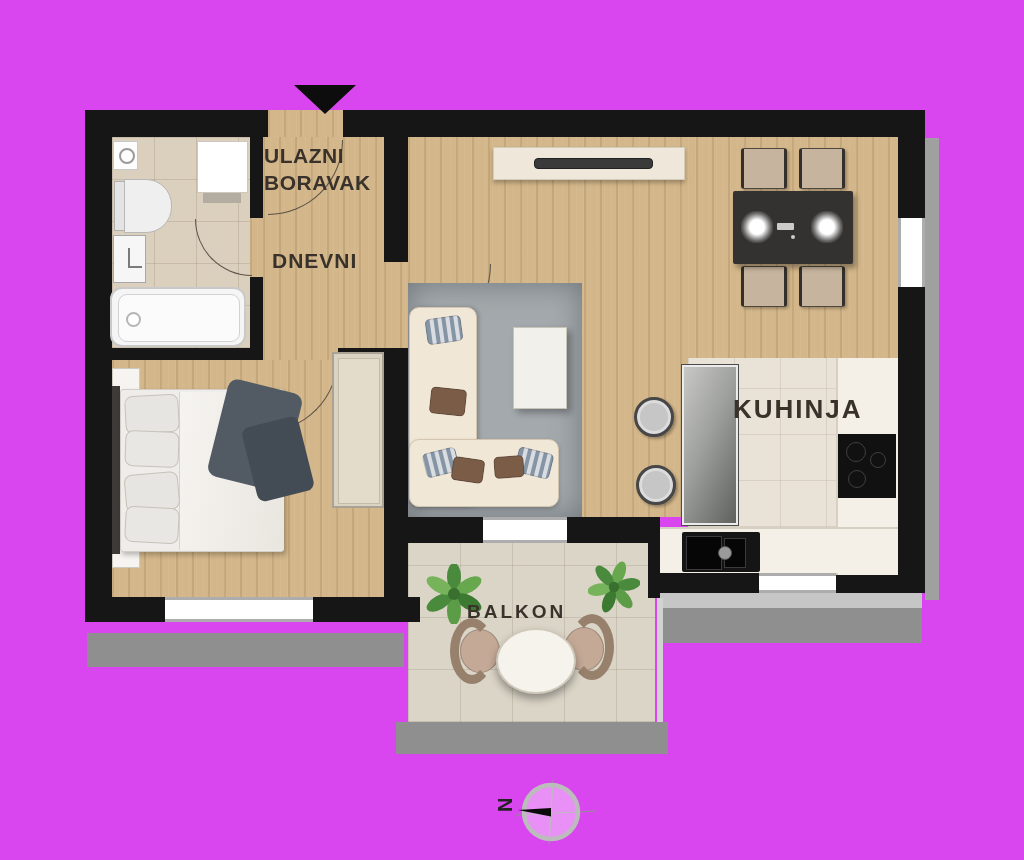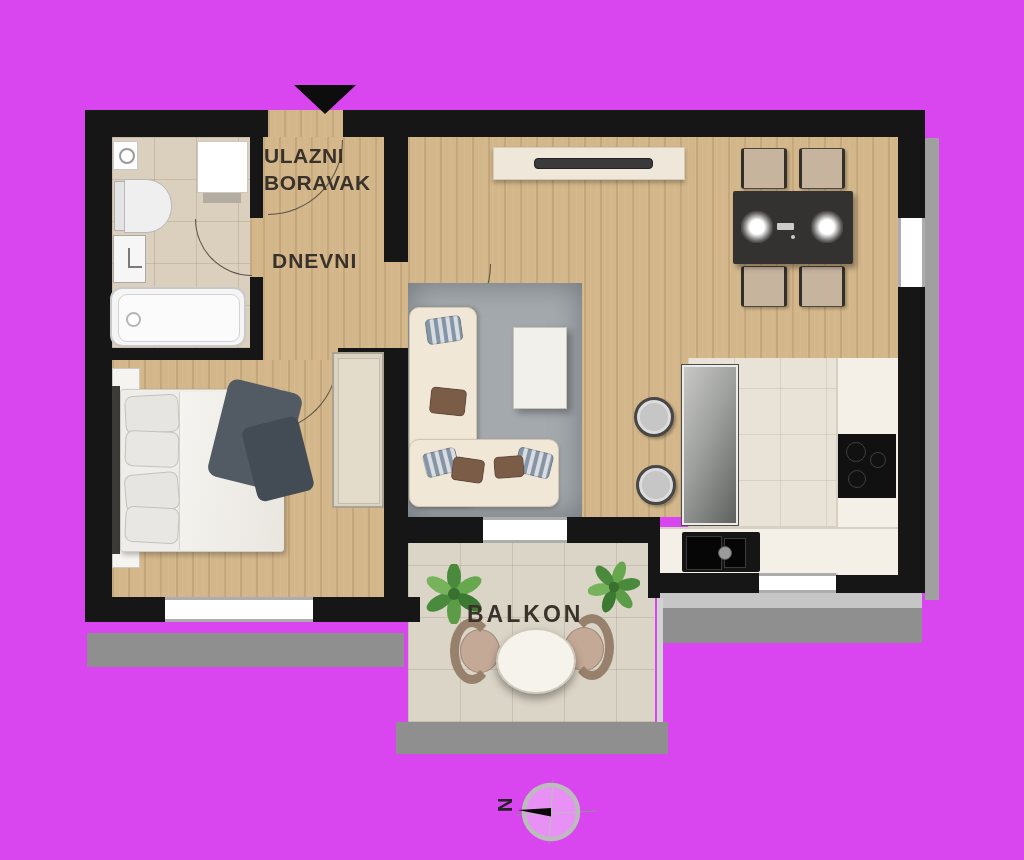--- a/index.html
+++ b/index.html
@@ -205,21 +205,22 @@
   <div class="furn" style="left:450px;top:618px;width:44px;height:66px;border:9px solid #97816c;border-right-color:transparent;border-radius:50%;"></div>
   <div class="furn" style="left:564px;top:627px;width:40px;height:44px;background:#c4a996;border:1px solid #9b8979;border-radius:50%;"></div>
   <div class="furn" style="left:570px;top:614px;width:44px;height:66px;border:9px solid #97816c;border-left-color:transparent;border-radius:50%;"></div>
   <div class="furn" style="left:496px;top:628px;width:80px;height:66px;background:#f6f3ec;border:2px solid #cfc9bb;border-radius:50%;box-shadow:0 5px 9px rgba(0,0,0,.35);"></div>
 
   <div class="label" style="left:264px;top:142px;font-size:21px;line-height:27px;letter-spacing:.5px;">
     <div>ULAZNI</div>
     <div>BORAVAK</div>
   </div>
   <div class="label" style="left:272px;top:249px;font-size:21px;">DNEVNI</div>
-  <div class="label" style="left:467px;top:601px;font-size:23px;letter-spacing:3px;">BALKON</div>
+  <div class="label" style="left:733px;top:394px;font-size:26px;letter-spacing:2px;">KUHINJA</div>
+  <div class="label" style="left:467px;top:601px;font-size:19px;letter-spacing:3px;">BALKON</div>
 
   <svg class="abs" style="left:498px;top:773px;" width="118" height="88" viewBox="0 0 118 88">
     <line x1="18" y1="42" x2="98" y2="38" stroke="#909090" stroke-width="1.2"></line>
     <line x1="55" y1="7" x2="51" y2="71" stroke="#909090" stroke-width="1.2"></line>
     <circle cx="53" cy="39" r="27" fill="rgba(255,255,255,0.4)" stroke="#bcbcbc" stroke-width="4.5"></circle>
     <polygon points="53,35 53,43.5 20,37" fill="#0a0a0a"></polygon>
     <text x="8" y="45" transform="rotate(-90 8 39)" font-size="20" font-weight="bold" fill="#222" font-family="Liberation Sans, sans-serif">N</text>
   </svg>
 
 </div>

